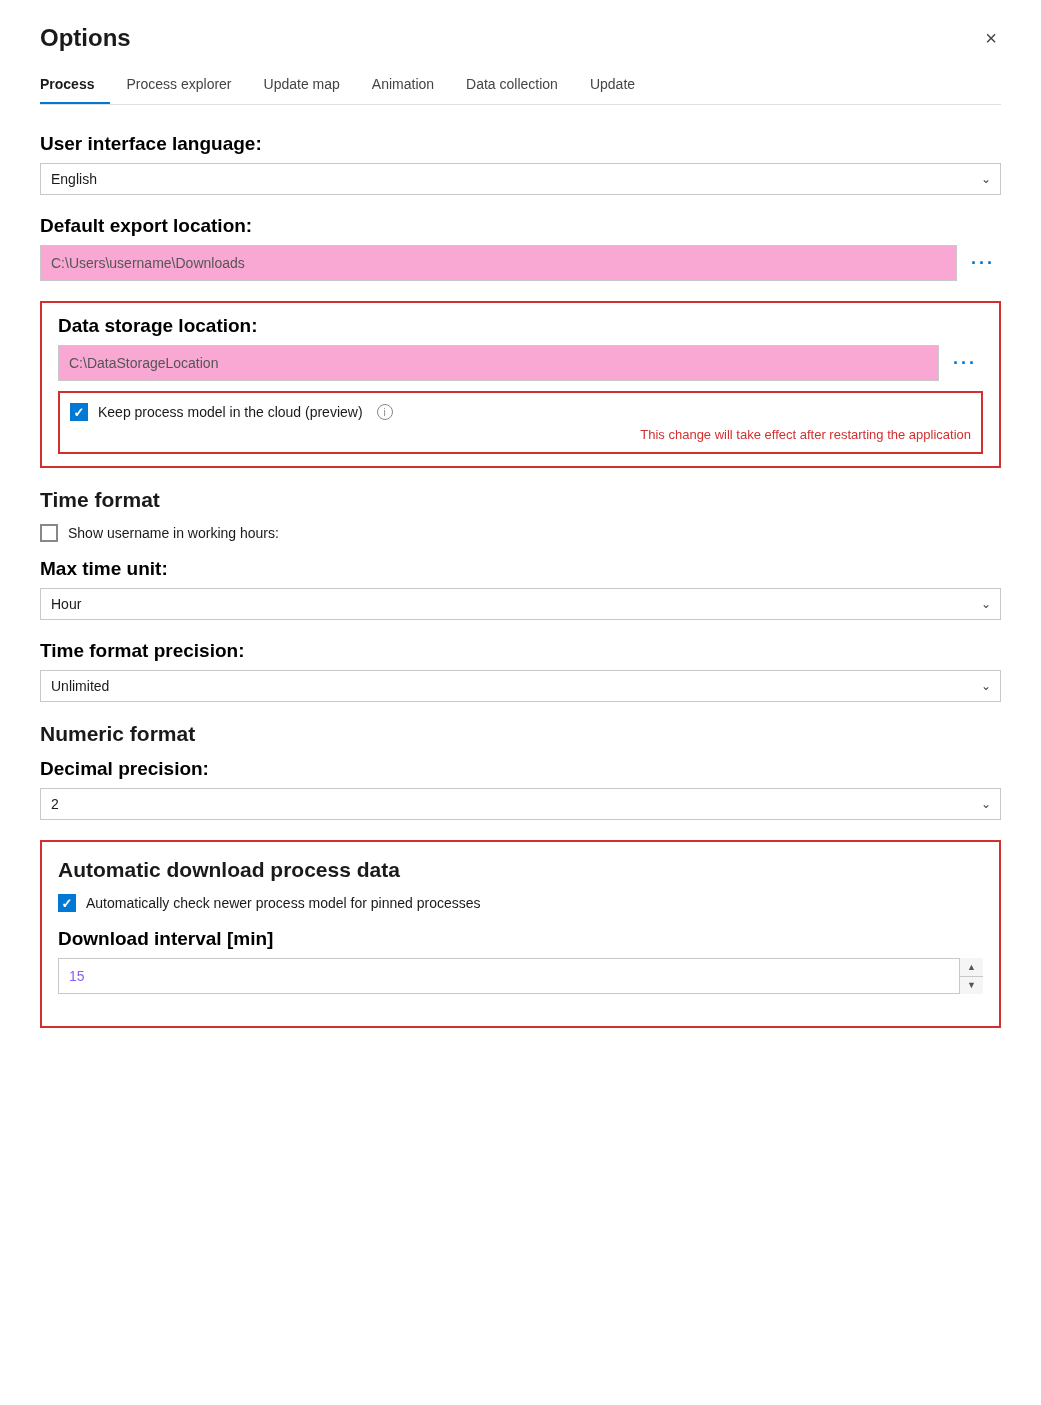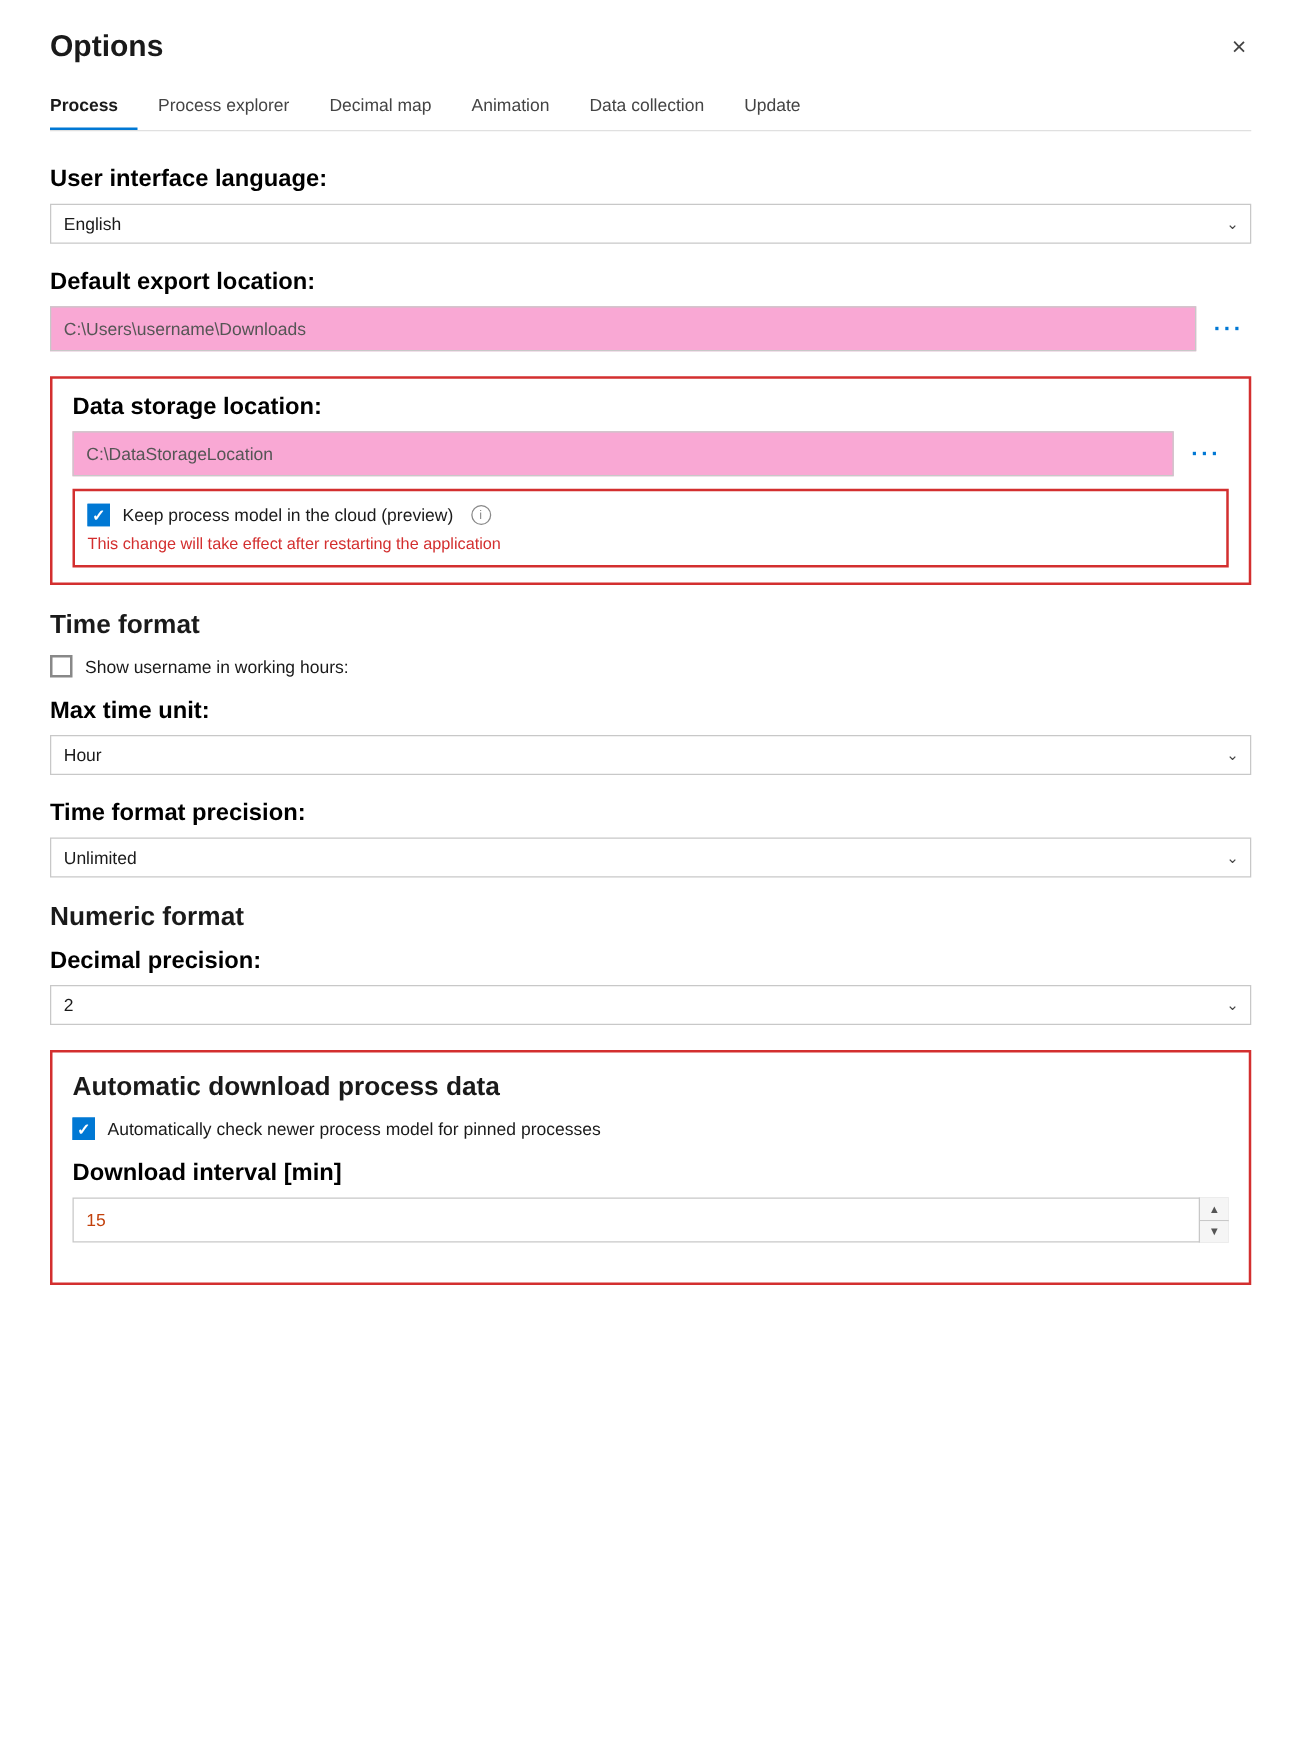--- a/index.html
+++ b/index.html
@@ -169,39 +169,40 @@
       font-size: 10px;
       color: #888;
       cursor: pointer;
       margin-left: 4px;
       vertical-align: middle;
     }
     .red-text {
       color: #d32f2f;
       font-size: 13px;
       margin-top: 4px;
+      text-align: right;
     }
     .section-header {
       font-size: 21px;
       font-weight: 700;
       color: #1a1a1a;
       margin-bottom: 12px;
       margin-top: 4px;
     }
     .spinbox-wrapper {
       position: relative;
       width: 100%;
     }
     .spinbox-input {
       width: 100%;
       height: 36px;
       border: 1px solid #c8c8c8;
       padding: 0 36px 0 10px;
       font-size: 14px;
-      color: #c2410c;
+      color: #8b5cf6;
       background: #fff;
     }
     .spinbox-arrows {
       position: absolute;
       right: 0;
       top: 0;
       height: 36px;
       width: 24px;
       border-left: 1px solid #c8c8c8;
       display: flex;
@@ -227,21 +228,21 @@
 <div class="dialog">
 
   <div class="dialog-header">
     <span class="dialog-title">Options</span>
     <button class="close-btn">×</button>
   </div>
 
   <div class="tabs">
     <button class="tab active">Process</button>
     <button class="tab">Process explorer</button>
-    <button class="tab">Decimal map</button>
+    <button class="tab">Update map</button>
     <button class="tab">Animation</button>
     <button class="tab">Data collection</button>
     <button class="tab">Update</button>
   </div>
 
   <div class="form-group">
     <div class="section-label">User interface language:</div>
     <div class="select-wrapper">
       <select class="select-box">
         <option>English</option>

